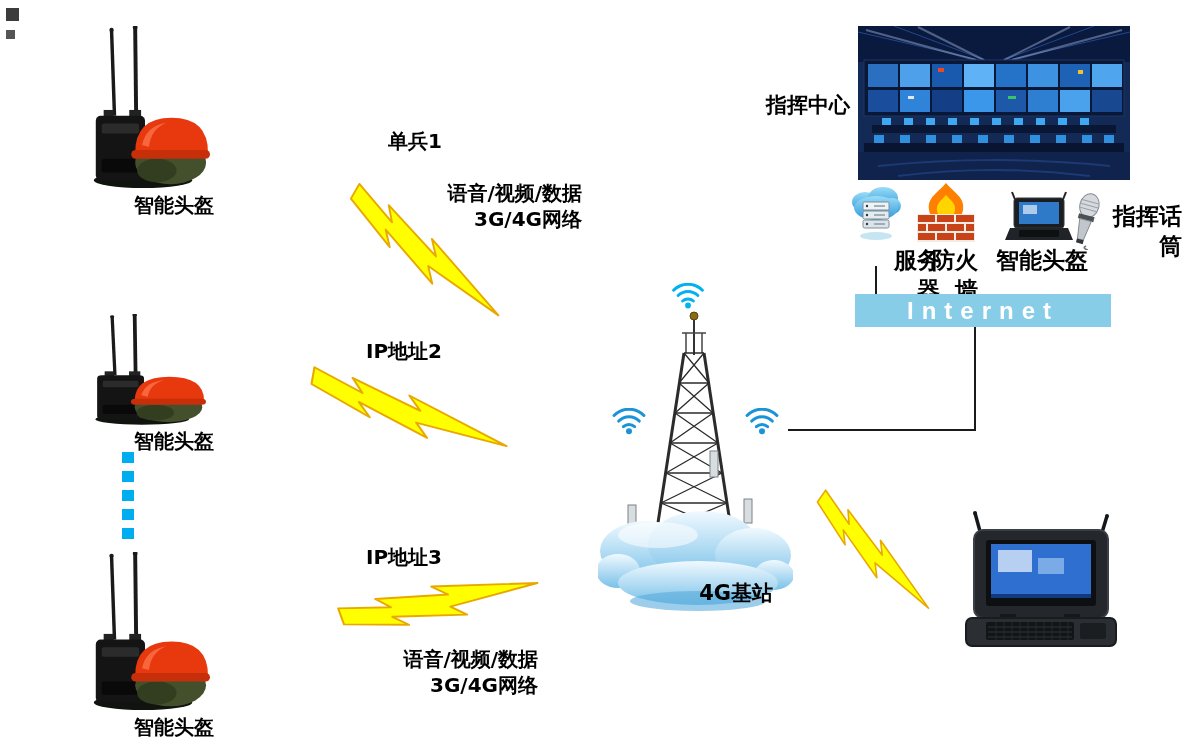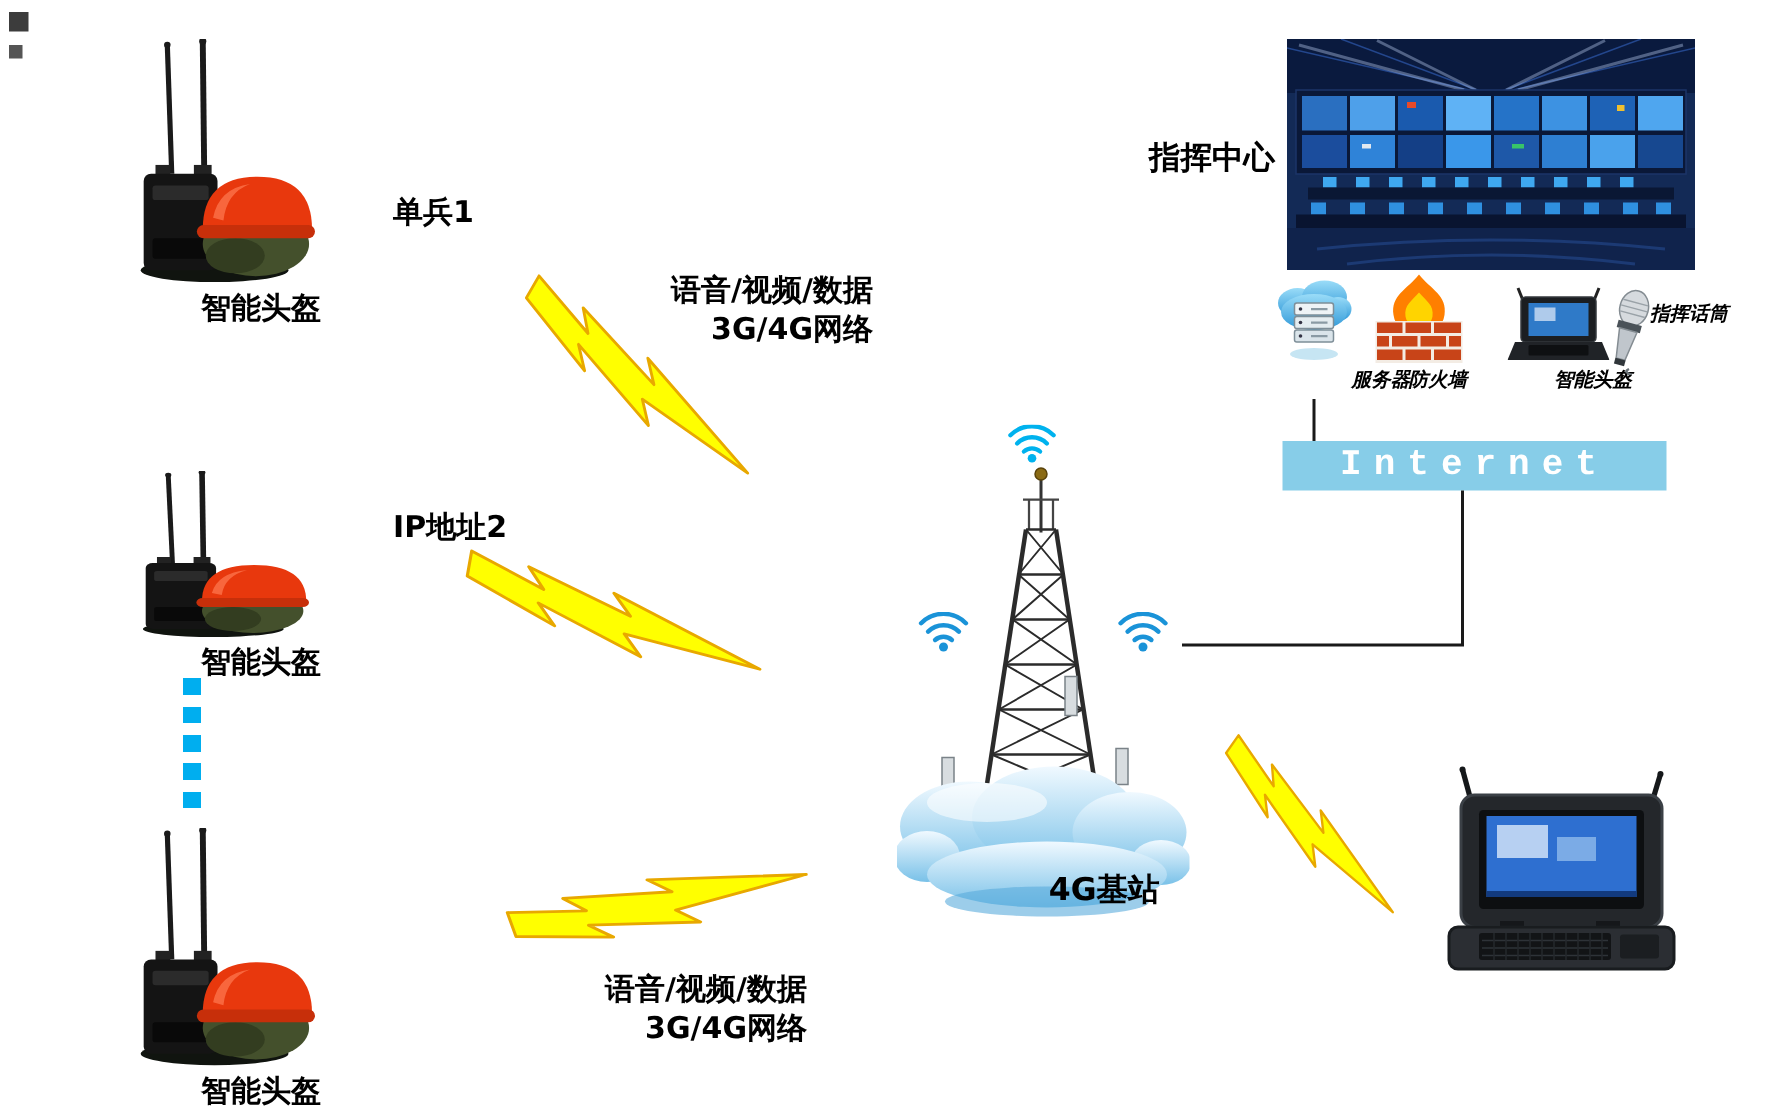--- a/index.html
+++ b/index.html
@@ -1,28 +1,28 @@
 <!DOCTYPE html>
 <html><head>
 <meta charset="utf-8">
 <style>
   html,body{margin:0;padding:0;background:#fff;}
   #canvas{position:relative;width:1185px;height:744px;background:#ffffff;overflow:hidden;
           font-family:"DejaVu Sans","Liberation Sans",sans-serif;}
   .abs{position:absolute;}
   .icon{display:block;width:100%;height:100%;}
   .label{position:absolute;font-weight:bold;color:#000;text-align:right;line-height:1.3;}
-  .f19{font-size:13px;font-style:italic;} .f20{font-size:20px;} .f21{font-size:21px;}
-  .text-left{text-align:left;}
+  .f19{font-size:23px;} .f20{font-size:20px;} .f21{font-size:21px;}
+  .text-left{text-align:right;}
   .bolt{position:absolute;transform-origin:left center;}
   .line{position:absolute;background:#1a1a1a;}
   .dotted{position:absolute;width:12px;
           background:repeating-linear-gradient(to bottom,#00aeef 0 11px,transparent 11px 19px);}
   .inet-bar{position:absolute;background:#87cde8;display:flex;align-items:center;justify-content:center;}
-  .inet-bar span{color:#fff;font-family:Liberation Mono, monospace;
+  .inet-bar span{color:#fff;font-family:Liberation Sans, sans-serif;
                  font-weight:bold;font-size:24px;letter-spacing:8px;}
   .artifact{position:absolute;background:#3c3c3c;}
 </style>
 </head>
 <body>
 
 <div id="canvas">
 
   <svg style="position:absolute;width:0;height:0">
     <defs>
@@ -89,20 +89,21 @@
 
   <div class="dotted" style="left:122px;top:452px;height:88px"></div>
 
   <div class="label f20 text-left" style="left:262px;top:128px;width:180px">
     <div>单兵1</div>
   </div>
   <div class="label f20 text-left" style="left:262px;top:338px;width:180px">
     <div>IP地址2</div>
   </div>
   <div class="label f20 text-left" style="left:262px;top:544px;width:180px">
+    <div>IP地址3</div>
   </div>
 
   <div class="label f20" style="left:392px;top:180px;width:190px">
     <div>语音/视频/数据</div>
     <div>3G/4G网络</div>
   </div>
   <div class="label f20" style="left:348px;top:646px;width:190px">
     <div>语音/视频/数据</div>
     <div>3G/4G网络</div>
   </div>

